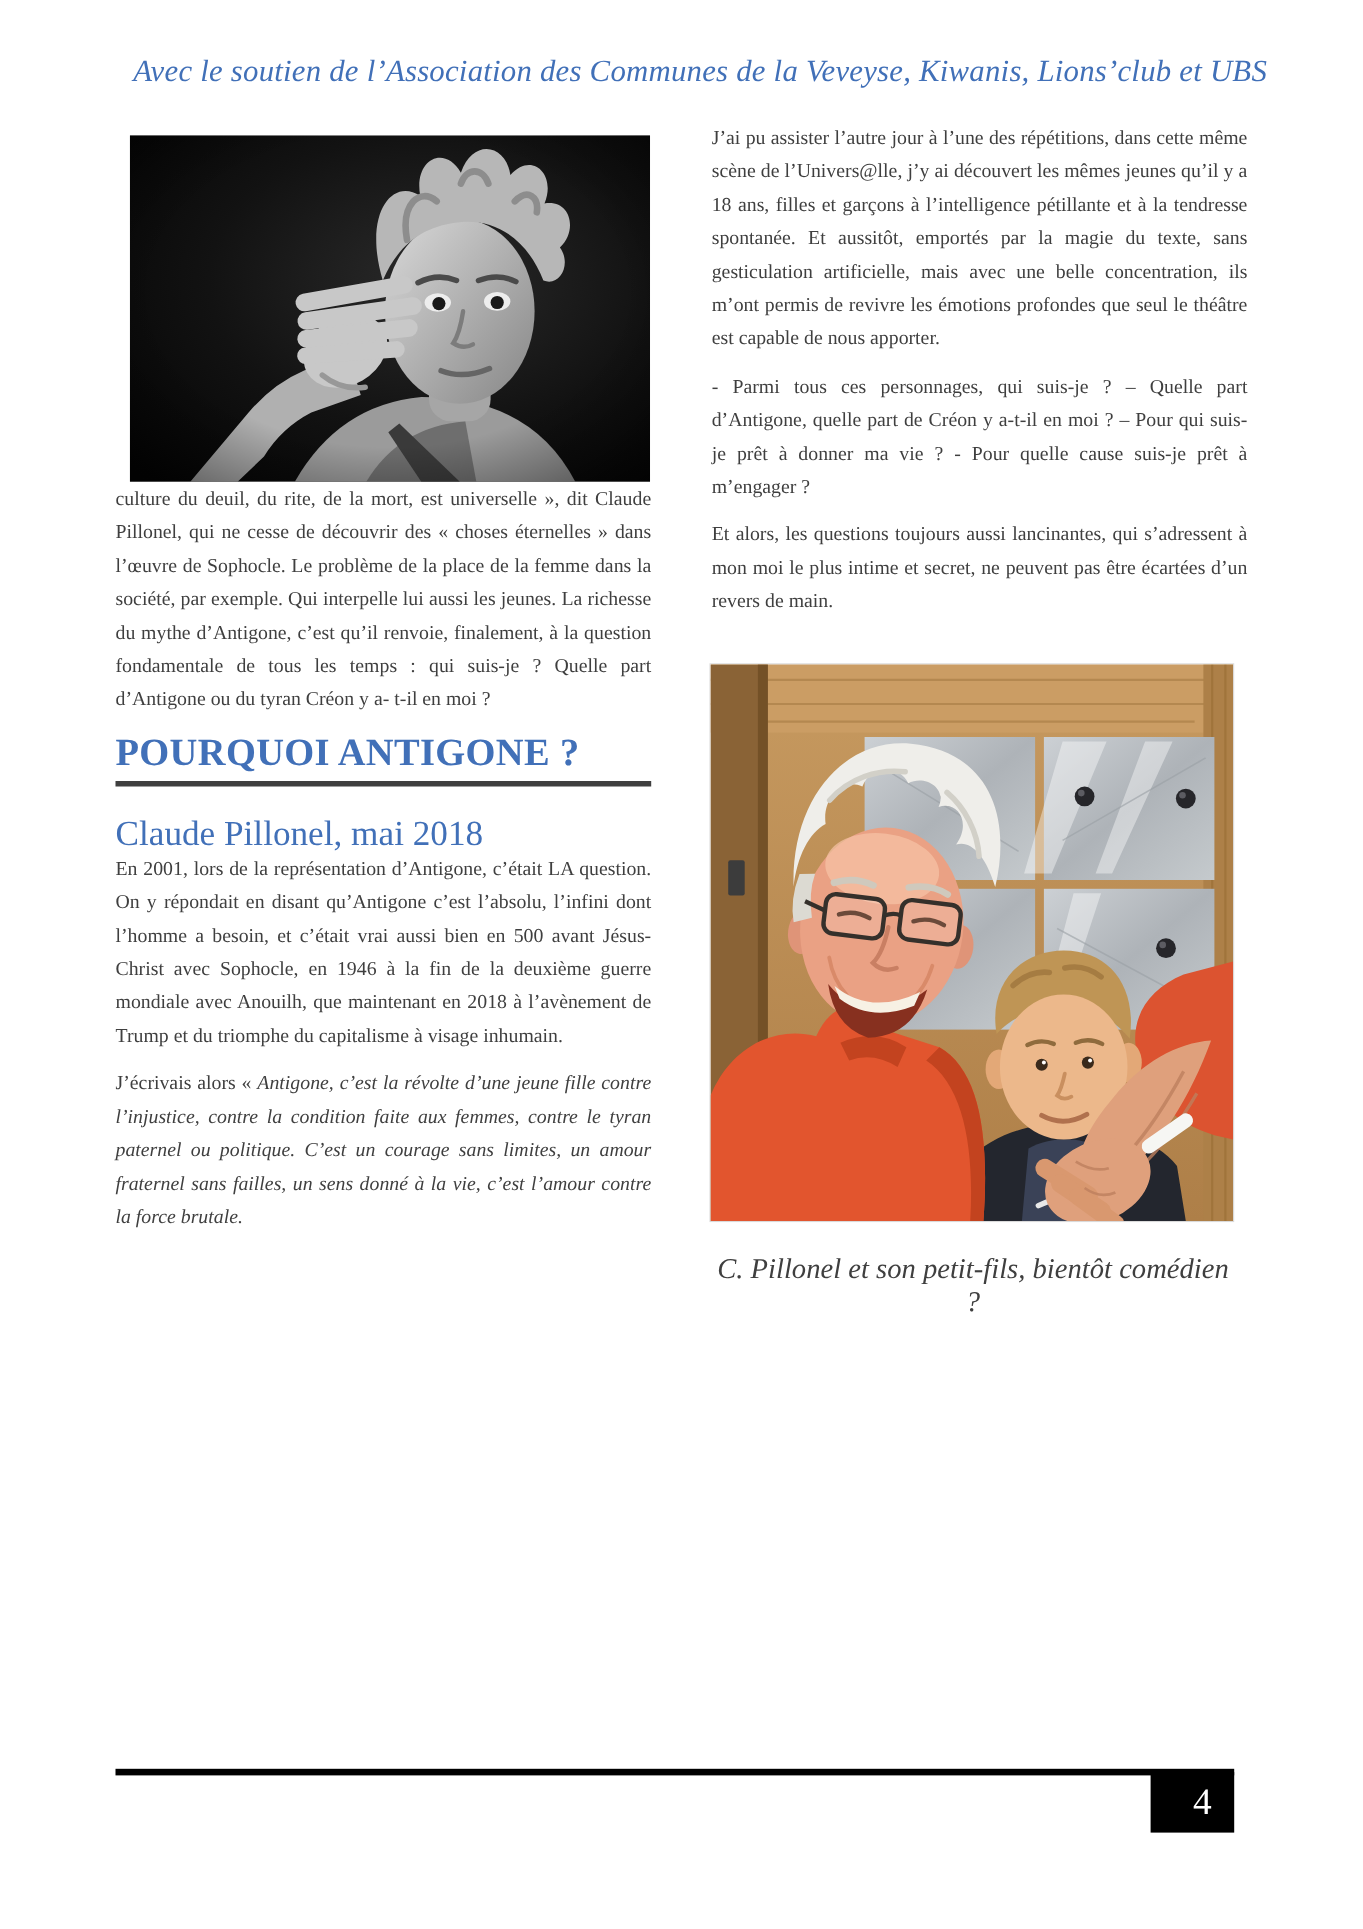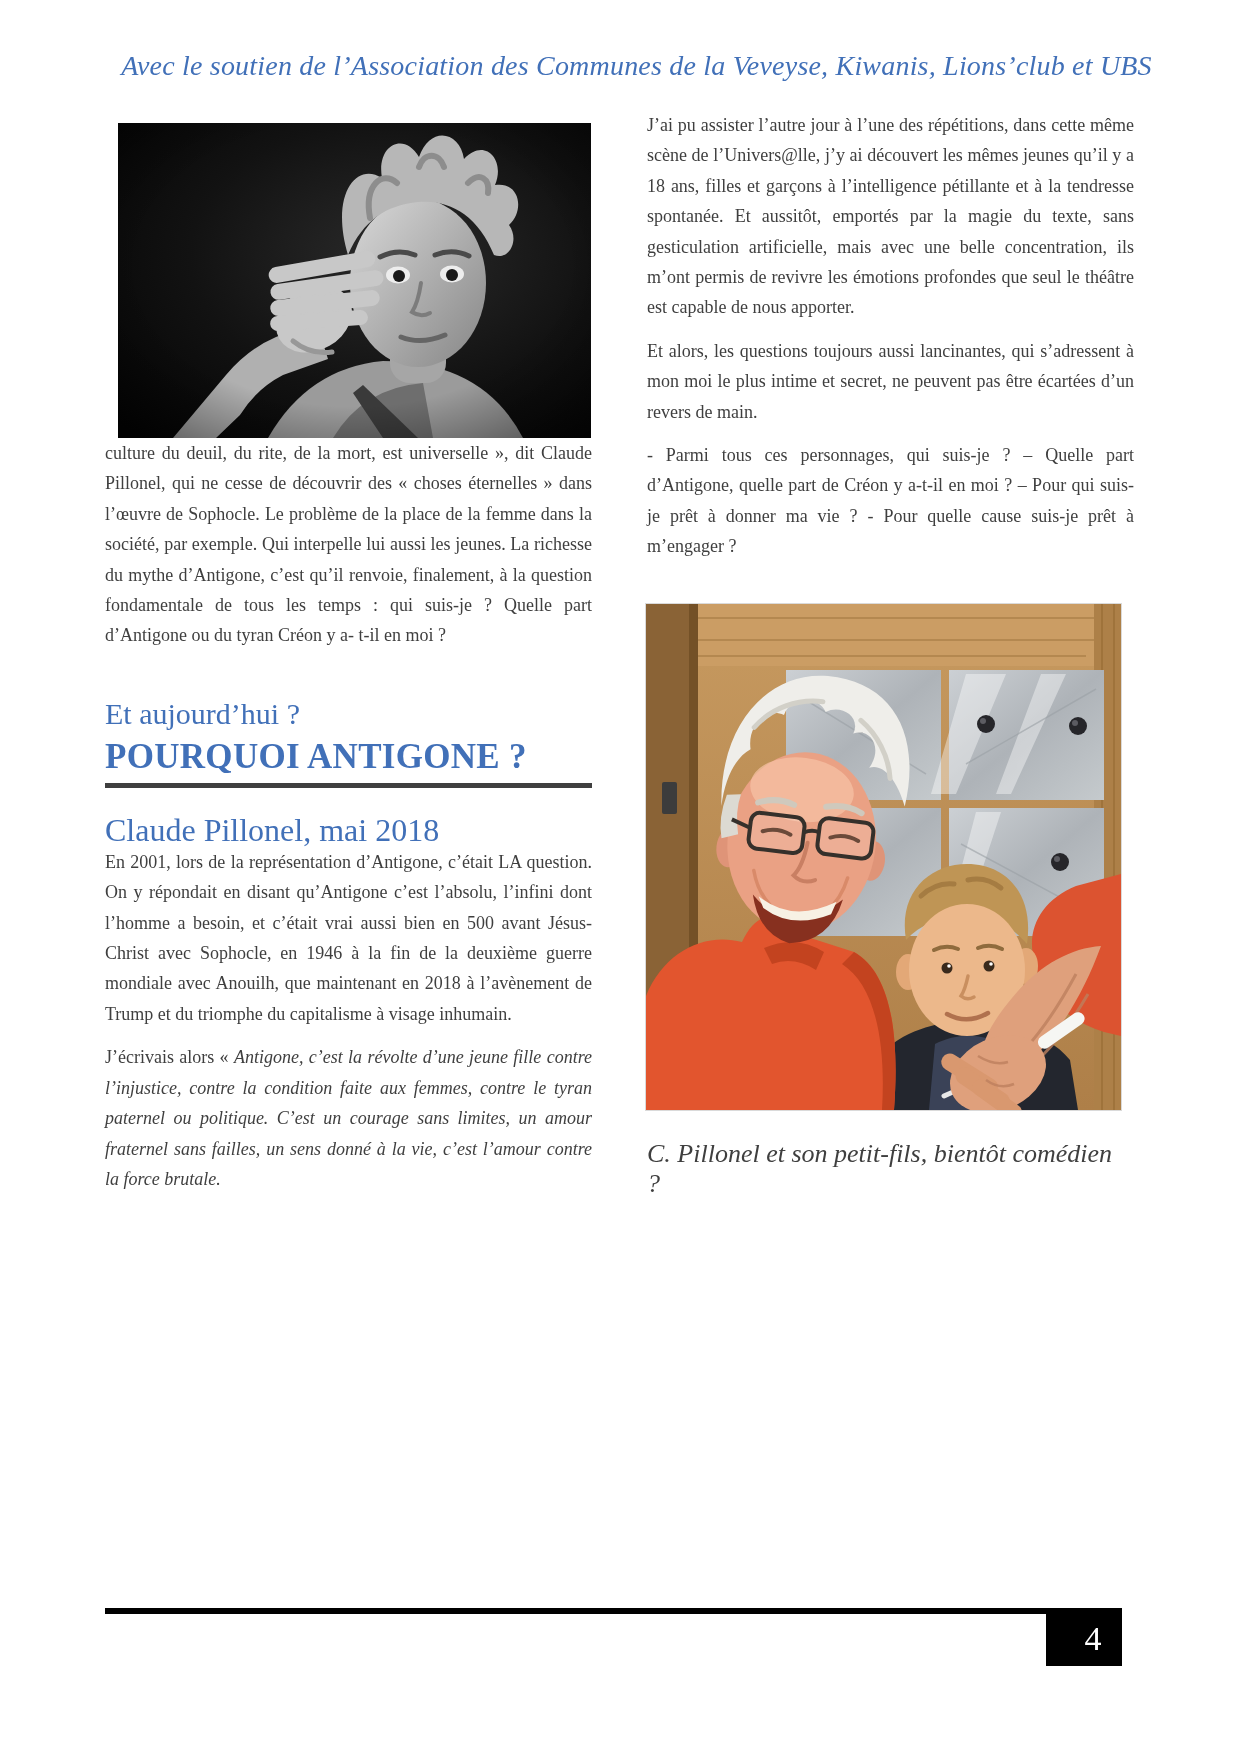--- a/index.html
+++ b/index.html
@@ -32,21 +32,21 @@
   .byline{margin-top:25px;font-size:32px;line-height:34px;color:#4170b8;}
   .para-en2001{margin-top:16px;}
   .para-jecrivais{margin-top:6px;}
   .para-jecrivais em, .para-voila em{font-style:italic;}
   .para-assister{margin-top:12px;}
   .photo-frame2{
     width:475px;height:506px;margin:41px 0 0 -2px;line-height:0;
     border:1px solid #dadada;box-sizing:content-box;
   }
   .caption{
-    margin-top:28px;width:475px;font-style:italic;
+    margin-top:28px;width:475px;text-align:center;font-style:italic;
     font-size:26px;color:#3f3f3f;
   }
   .footer-bar{position:absolute;left:105px;top:1608px;width:1017px;height:6px;background:#000000;}
   .page-box{
     position:absolute;left:1046px;top:1611px;width:76px;height:55px;background:#000000;
     color:#ffffff;font-size:34px;display:flex;align-items:center;justify-content:center;
     padding-left:18px;box-sizing:border-box;
   }
 </style>
 </head>
@@ -106,38 +106,37 @@
         <rect x="152" y="172" width="110" height="16" rx="8" transform="rotate(-6 207 180)"></rect>
         <rect x="152" y="190" width="98" height="15" rx="7.5" transform="rotate(-4 201 197)"></rect>
       </g>
       <path d="M175 218 Q192 232 214 229" stroke="#989898" stroke-width="5" fill="none" stroke-linecap="round"></path>
       <rect width="473" height="315" fill="url(#vig)"></rect>
     </svg>
   </div>
 
   <p class="body para-culture">culture du deuil, du rite, de la mort, est universelle », dit Claude Pillonel, qui ne cesse de découvrir des « choses éternelles » dans l’œuvre de Sophocle. Le problème de la place de la femme dans la société, par exemple. Qui interpelle lui aussi les jeunes. La richesse du mythe d’Antigone, c’est qu’il renvoie, finalement, à la question fondamentale de tous les temps : qui suis-je ? Quelle part d’Antigone ou du tyran Créon y a- t-il en moi ?</p>
 
-  <h3 class="subhead">Et aujourd’hui ?</h3>
   <h2 class="mainhead">POURQUOI ANTIGONE ?</h2>
   <div class="rule"></div>
 
   <div class="byline">Claude Pillonel, mai 2018</div>
 
   <p class="body para-en2001">En 2001, lors de la représentation d’Antigone, c’était LA question. On y répondait en disant qu’Antigone c’est l’absolu, l’infini dont l’homme a besoin, et c’était vrai aussi bien en 500 avant Jésus-Christ avec Sophocle, en 1946 à la fin de la deuxième guerre mondiale avec Anouilh, que maintenant en 2018 à l’avènement de Trump et du triomphe du capitalisme à visage inhumain.</p>
 
   <p class="body para-jecrivais"><span>J’écrivais alors « </span><em>Antigone, c’est la révolte d’une jeune fille contre l’injustice, contre la condition faite aux femmes, contre le tyran paternel ou politique. C’est un courage sans limites, un amour fraternel sans failles, un sens donné à la vie, c’est l’amour contre la force brutale.</em></p>
 </div>
 
 <div class="col col-right">
 
   <p class="body para-assister">J’ai pu assister l’autre jour à l’une des répétitions, dans cette même scène de l’Univers@lle, j’y ai découvert les mêmes jeunes qu’il y a 18 ans, filles et garçons à l’intelligence pétillante et à la tendresse spontanée. Et aussitôt, emportés par la magie du texte, sans gesticulation artificielle, mais avec une belle concentration, ils m’ont permis de revivre les émotions profondes que seul le théâtre est capable de nous apporter.</p>
 
+  <p class="body">- Parmi tous ces personnages, qui suis-je ? – Quelle part d’Antigone, quelle part de Créon y a-t-il en moi ? – Pour qui suis-je prêt à donner ma vie ? - Pour quelle cause suis-je prêt à m’engager ?</p>
+
   <p class="body">Et alors, les questions toujours aussi lancinantes, qui s’adressent à mon moi le plus intime et secret, ne peuvent pas être écartées d’un revers de main.</p>
-
-  <p class="body">- Parmi tous ces personnages, qui suis-je ? – Quelle part d’Antigone, quelle part de Créon y a-t-il en moi ? – Pour qui suis-je prêt à donner ma vie ? - Pour quelle cause suis-je prêt à m’engager ?</p>
 
 
   <div class="photo-frame2">
     <svg viewBox="0 0 475 506" width="475" height="506">
       <defs>
         <linearGradient id="wood" x1="0" y1="0" x2="0" y2="1">
           <stop offset="0" stop-color="#c79a60"></stop>
           <stop offset="1" stop-color="#ae7f48"></stop>
         </linearGradient>
         <linearGradient id="metal" x1="0" y1="0" x2="1" y2="1">

